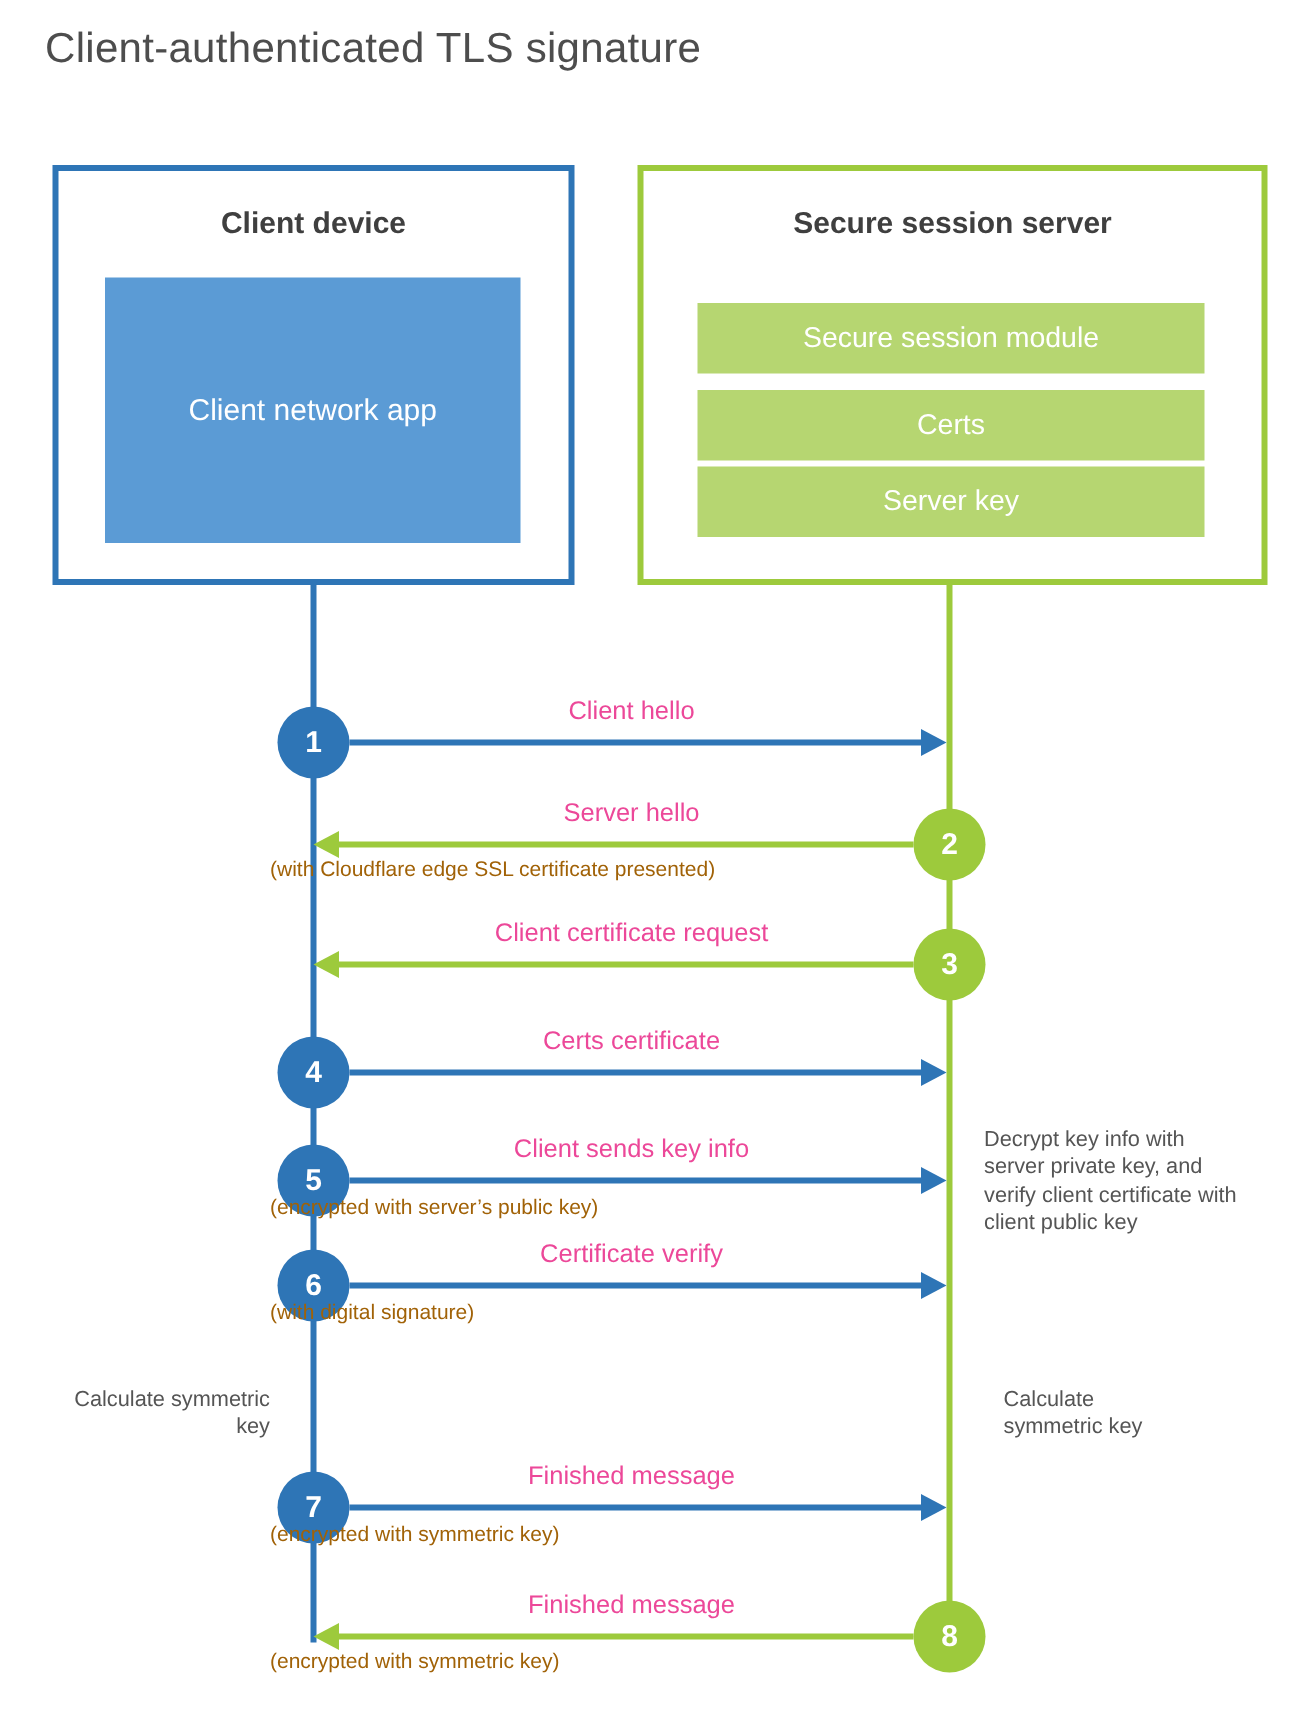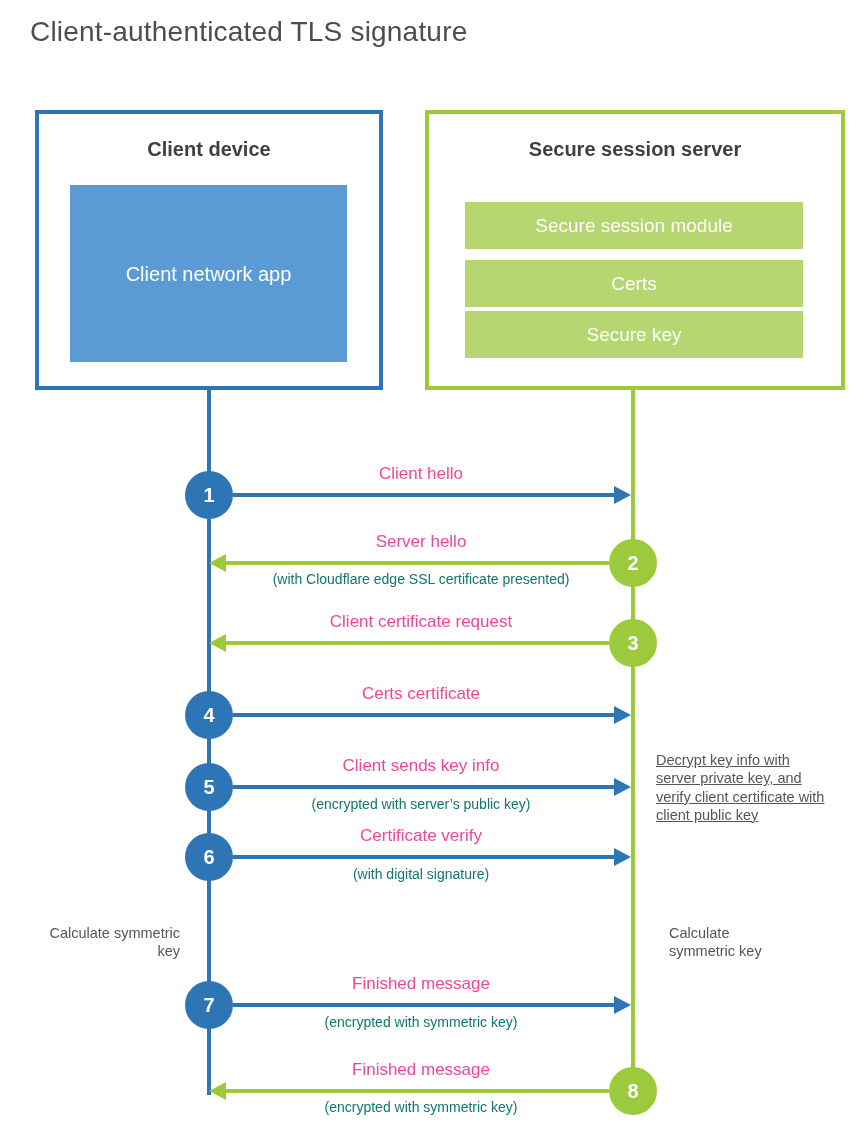--- a/index.html
+++ b/index.html
@@ -45,26 +45,26 @@
   .line.blue{background:#2e75b6;}
   .line.green{background:#9dca3c;}
   .head{position:absolute;width:0;height:0;border-top:9px solid transparent;border-bottom:9px solid transparent;}
   .head.right{border-left:17px solid #2e75b6;}
   .head.left{border-right:17px solid #9dca3c;}
   .label{
     position:absolute;left:230px;width:382px;text-align:center;
     font-size:17px;color:#ec4899;
   }
   .sub{
-    position:absolute;left:180px;width:482px;text-align:center;
-    font-size:14px;color:#0f766e;
+    position:absolute;left:180px;width:482px;text-align:left;
+    font-size:14px;color:#a16207;
   }
   
   .note{position:absolute;font-size:14.5px;color:#555;line-height:1.26;}
-  .note.decrypt{left:656px;top:751px;width:172px;text-align:left;text-decoration:underline;}
+  .note.decrypt{left:656px;top:751px;width:172px;text-align:left;}
   .note.calc-left{left:40px;top:924px;width:140px;text-align:right;}
   .note.calc-right{left:669px;top:924px;width:110px;text-align:left;}
 </style>
 </head>
 <body>
 
 <div id="stage">
 
   <div class="page-title">Client-authenticated TLS signature</div>
 
@@ -72,21 +72,21 @@
     <div class="actor-title">Client device</div>
     <div class="app-rect">
       <span>Client network app</span>
     </div>
   </div>
 
   <div class="actor server">
     <div class="actor-title">Secure session server</div>
     <div class="bar" style="top:88px">Secure session module</div>
     <div class="bar" style="top:146px">Certs</div>
-    <div class="bar" style="top:197px">Secure key</div>
+    <div class="bar" style="top:197px">Server key</div>
   </div>
 
   <div class="lifeline blue"></div>
   <div class="lifeline green"></div>
 
   <div>
     <div class="circle blue" style="left:185px;top:471px">1</div>
     <div class="line blue" style="left:233px;top:493px;width:381px"></div>
     <div class="head right" style="left:614px;top:486px"></div>
     <div class="label" style="top:464px">Client hello</div>

